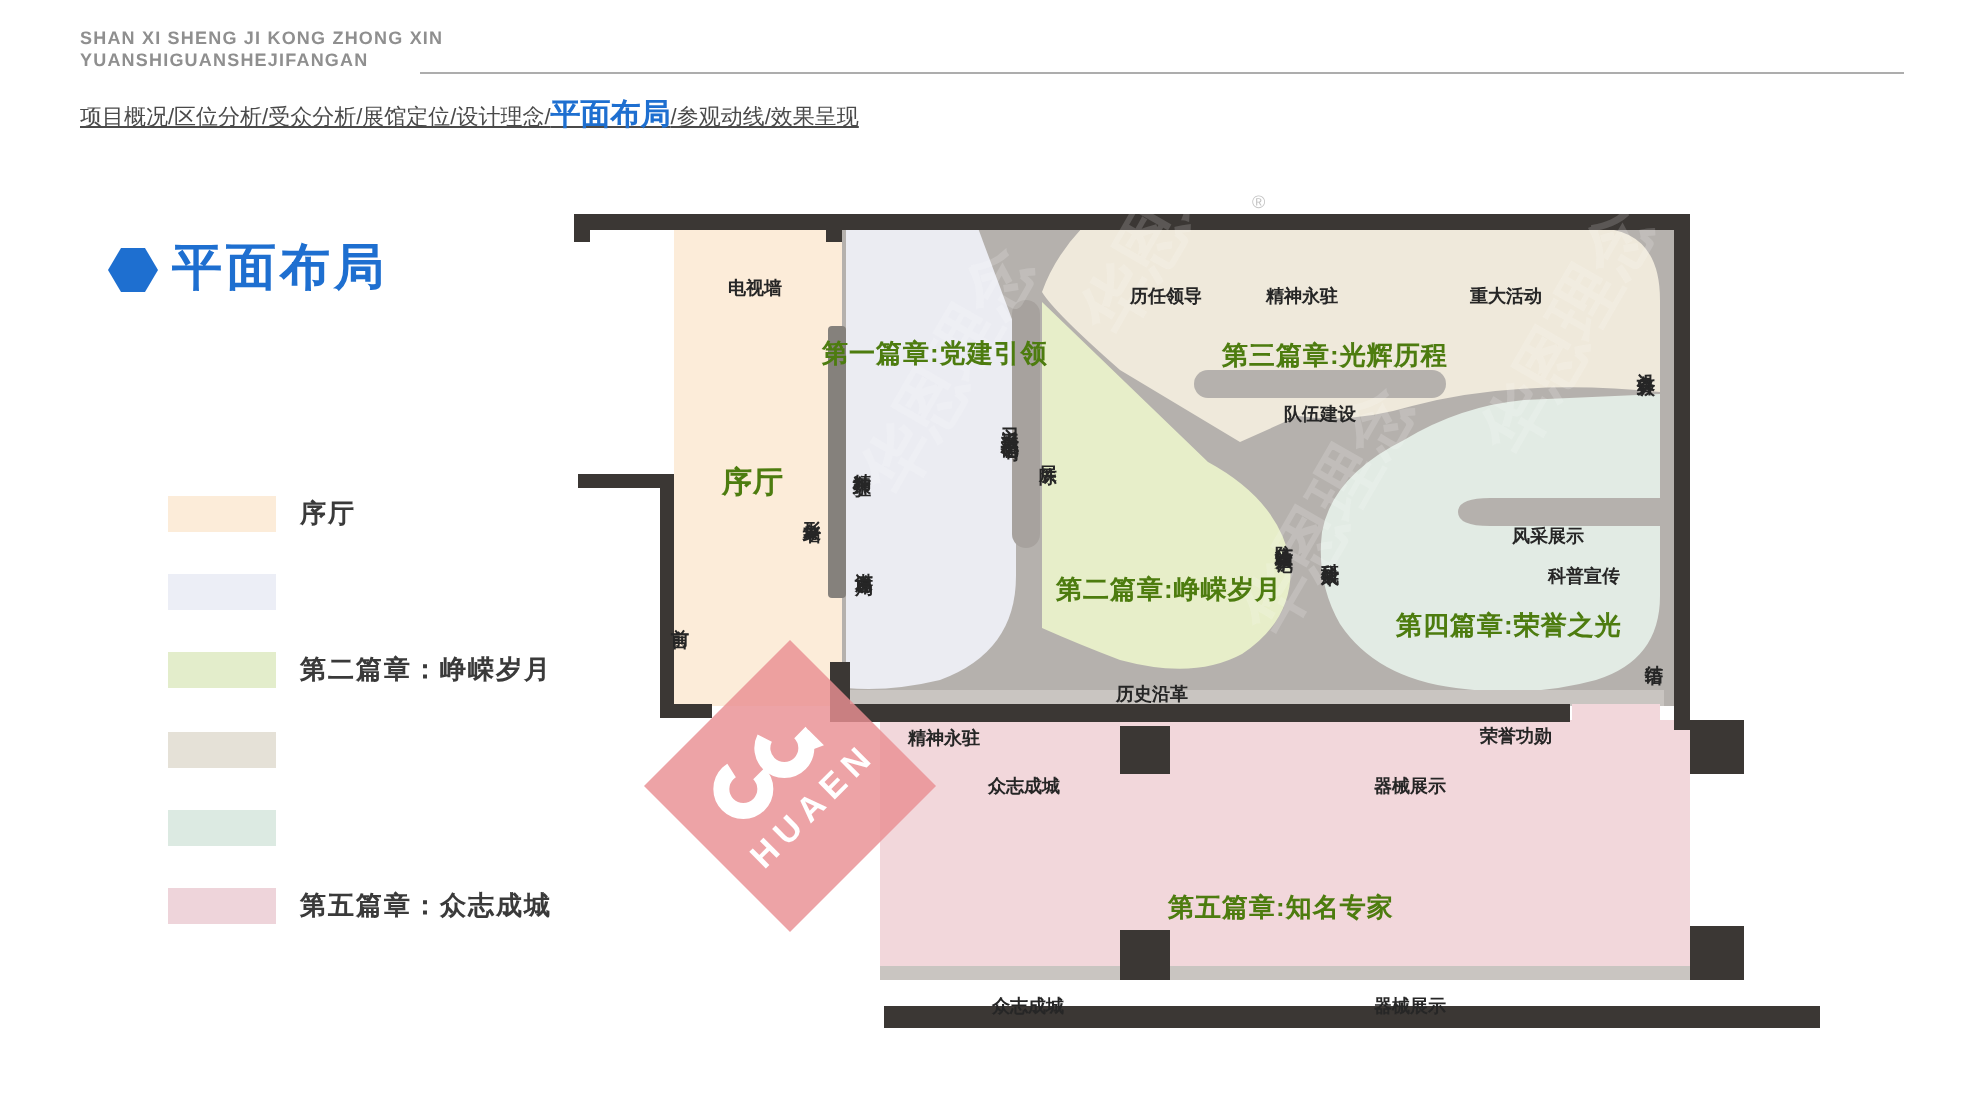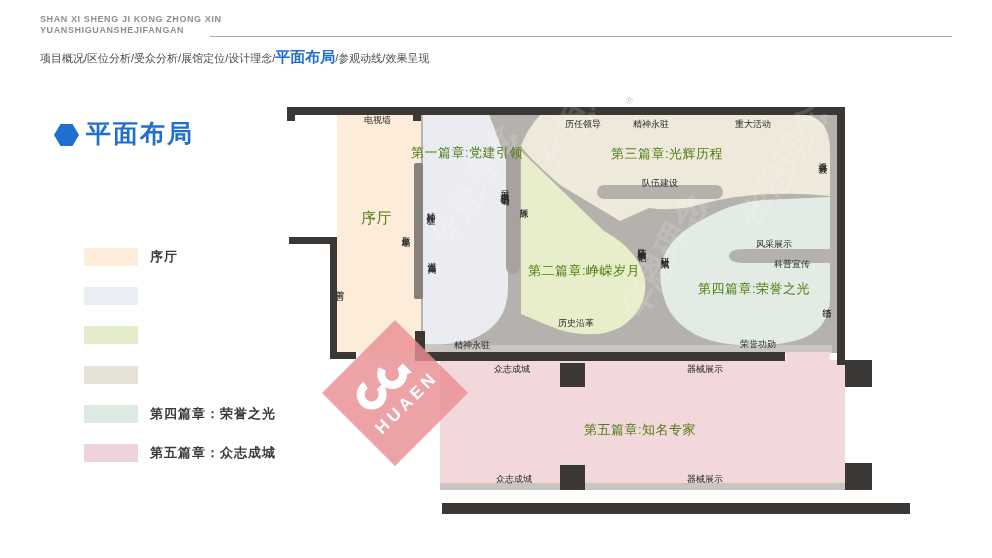--- a/index.html
+++ b/index.html
@@ -2,36 +2,36 @@
 <html><head>
 <meta charset="utf-8">
 <style>
   html,body{margin:0;padding:0;}
   .page{position:relative;width:992px;height:558px;background:#ffffff;overflow:hidden;
         font-family:"Liberation Sans","DejaVu Sans",sans-serif;}
   
   .hdr{position:absolute;left:40px;top:14px;color:#8f8f8f;font-size:9px;font-weight:bold;
        letter-spacing:.6px;line-height:11px;}
   .hdr-line{position:absolute;left:210px;top:36px;width:742px;border-top:1px solid #adadad;}
-  .crumbs{position:absolute;left:40px;top:48px;font-size:11px;color:#4a4a4a;white-space:nowrap;}
+  .crumbs{position:absolute;left:40px;top:48px;font-size:11px;color:#4a4a4a;white-space:nowrap;text-decoration:underline;}
   .crumbs .active{color:#1e6fd0;font-weight:bold;font-size:15px;}
   
   .hex{position:absolute;left:54px;top:124px;width:25px;height:22px;background:#1e6fd0;
        clip-path:polygon(26% 0,74% 0,100% 50%,74% 100%,26% 100%,0 50%);}
   .sec-title{position:absolute;left:86px;top:117px;color:#1e6fd0;font-size:25px;font-weight:bold;
              letter-spacing:2px;}
   
   .lg-row{position:absolute;left:84px;display:flex;align-items:center;}
   .lg-sw{width:54px;height:18px;margin-right:12px;}
   .lg-tx{font-size:13px;font-weight:bold;color:#3a3a3a;letter-spacing:1px;white-space:nowrap;}
   .sw1{background:#fcecd9}.sw2{background:#eceef6}.sw3{background:#e3edcb}
   .sw4{background:#e5e1d7}.sw5{background:#dceae2}.sw6{background:#eed4da}
   
-  .pl{position:absolute;font-size:9px;font-weight:normal;color:#262626;line-height:10px;
-      white-space:nowrap;z-index:5;}
+  .pl{position:absolute;font-size:9px;font-weight:bold;color:#262626;line-height:10px;
+      white-space:nowrap;z-index:5;margin-top:24px;}
   .pl.v{writing-mode:vertical-rl;letter-spacing:1px;}
   .pl.red{color:#4d7c0f;font-size:13px;letter-spacing:.5px;line-height:14px;}
   .pl.red.big{font-size:15px;}
   svg{position:absolute;left:0;top:0;z-index:1;}
 </style>
 </head>
 <body>
 
 <div class="page">
 
@@ -48,27 +48,27 @@
 
   <div class="lg-row" style="top:248px">
     <div class="lg-sw sw1"></div>
     <div class="lg-tx">序厅</div>
   </div>
   <div class="lg-row" style="top:287px">
     <div class="lg-sw sw2"></div>
   </div>
   <div class="lg-row" style="top:326px">
     <div class="lg-sw sw3"></div>
+    <div class="lg-tx">第二篇章：峥嵘岁月</div>
   </div>
   <div class="lg-row" style="top:366px">
     <div class="lg-sw sw4"></div>
   </div>
   <div class="lg-row" style="top:405px">
     <div class="lg-sw sw5"></div>
-    <div class="lg-tx">第四篇章：荣誉之光</div>
   </div>
   <div class="lg-row" style="top:444px">
     <div class="lg-sw sw6"></div>
     <div class="lg-tx">第五篇章：众志成城</div>
   </div>
 
   <svg width="992" height="558" viewBox="0 0 992 558">
 
     <rect x="418" y="114" width="419" height="239" fill="#b5b1ad"></rect>
 

